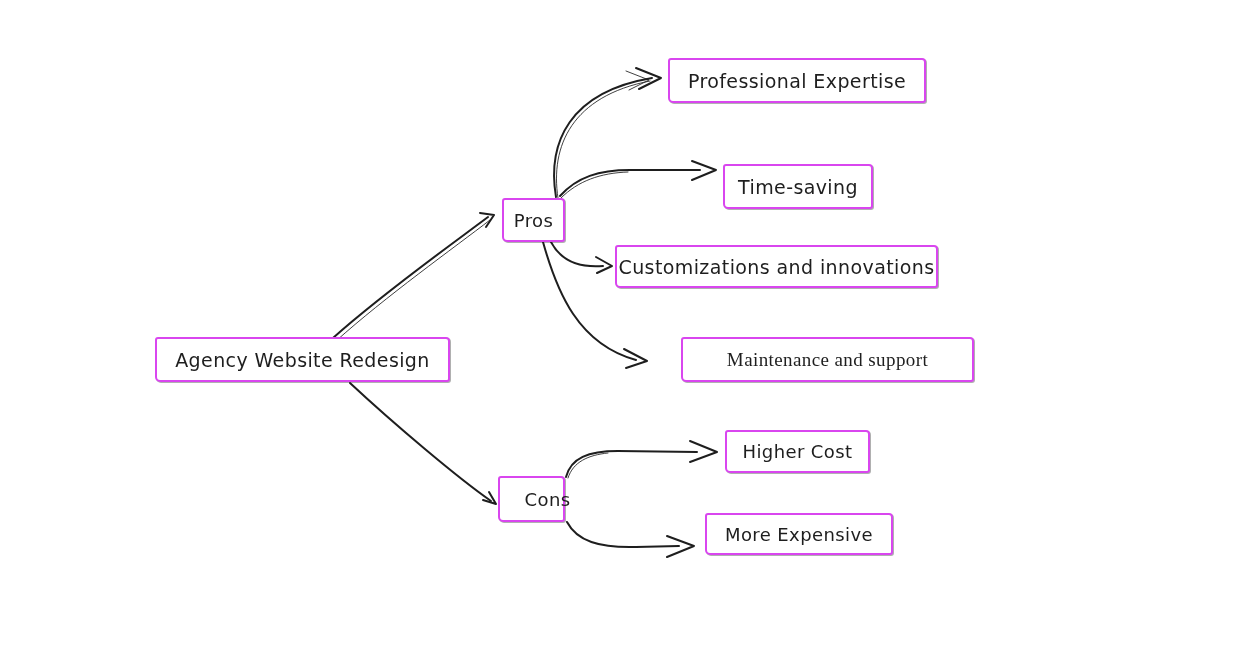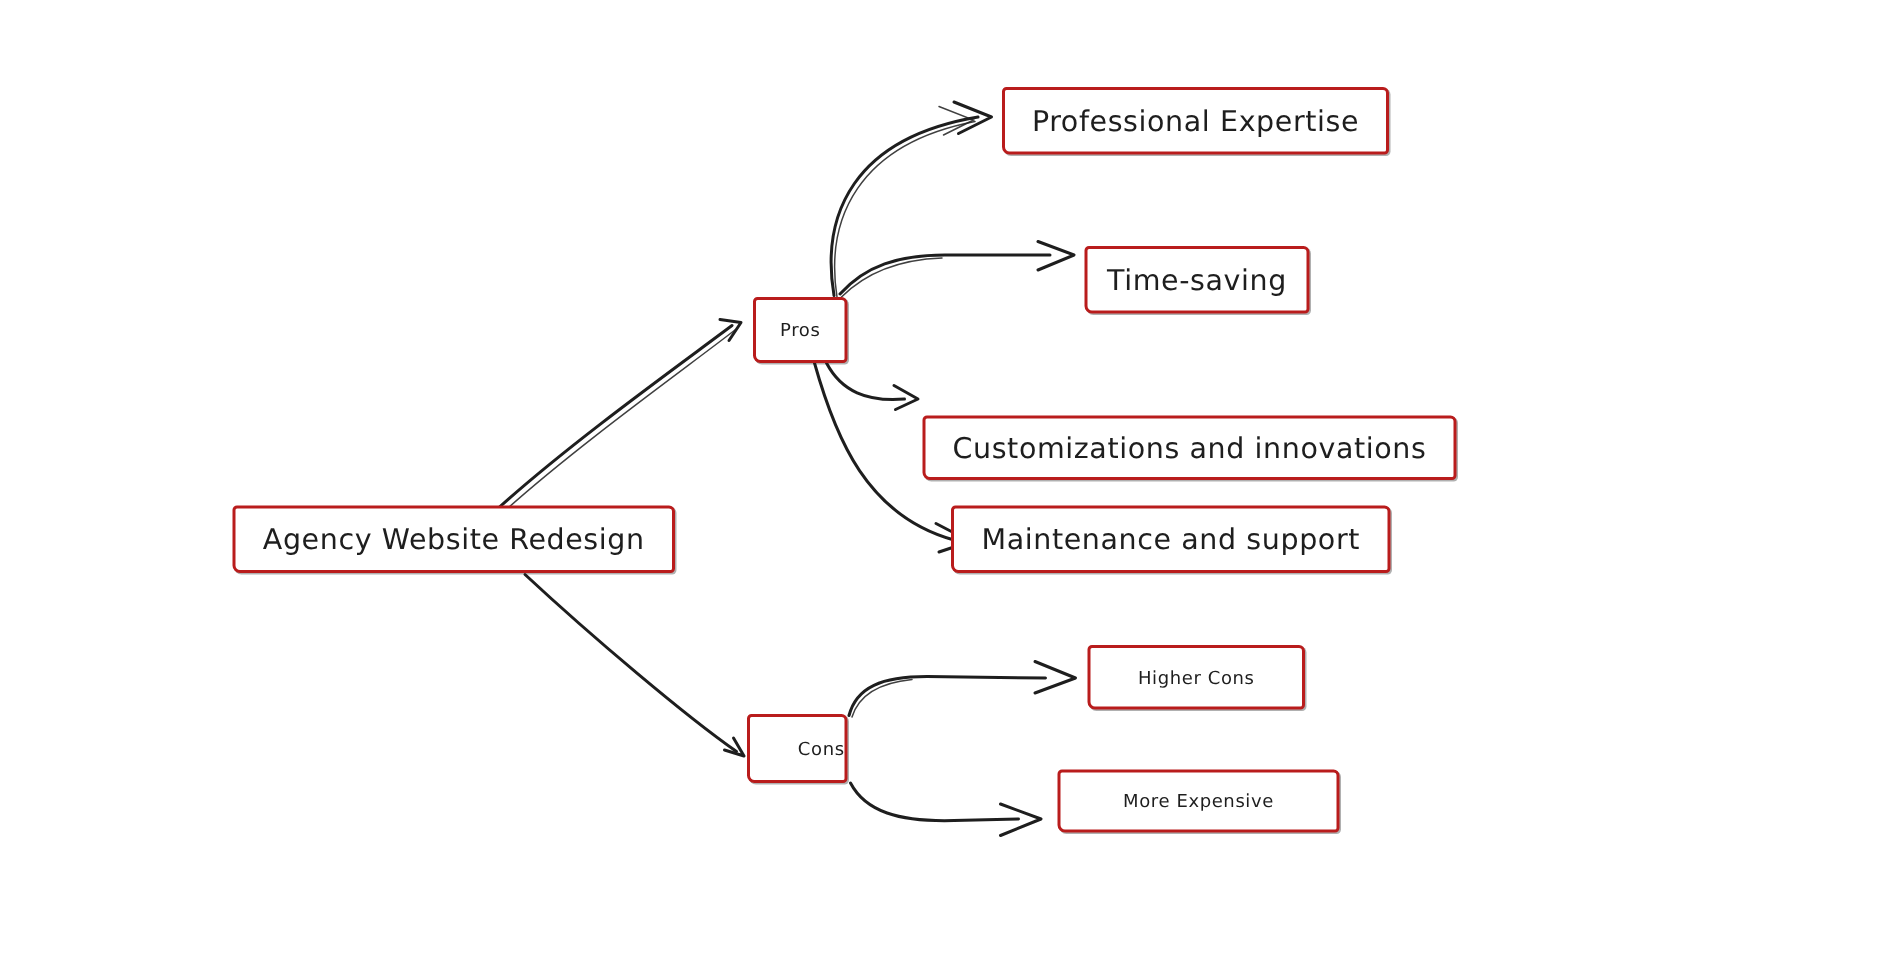--- a/index.html
+++ b/index.html
@@ -21,47 +21,47 @@
     left: 0;
     top: 0;
     width: 1258px;
     height: 645px;
     z-index: 1;
   }
   .node {
     position: absolute;
     z-index: 2;
     background: #ffffff;
-    border: 2px solid #b91c1c;
+    border: 2px solid #d946ef;
     border-radius: 3px 4px 3px 5px;
     box-shadow: 1px 1px 0 rgba(30,30,30,0.35);
     display: flex;
     align-items: center;
     justify-content: center;
     box-sizing: border-box;
     cursor: default;
     text-align: right;
   }
   .node-label {
     font-size: 19px;
     letter-spacing: 0.4px;
     white-space: nowrap;
     color: #1e1e1e;
   }
   .node-small .node-label {
-    font-size: 12px;
+    font-size: 18px;
   }
   
   #node-root            { left: 155px; top: 337px; width: 295px; height: 45px; }
   #node-pros            { left: 502px; top: 198px; width: 63px;  height: 44px; }
   #node-cons            { left: 498px; top: 476px; width: 67px;  height: 46px; padding-left: 32px; }
   #node-prof-expertise  { left: 668px; top: 58px;  width: 258px; height: 45px; }
   #node-time-saving     { left: 723px; top: 152px; width: 150px; height: 45px; margin-top: 12px; }
-  #node-customizations  { left: 615px; top: 245px; width: 356px; height: 43px; margin-top: 32px; }
-  #node-maintenance     { left: 634px; top: 337px; width: 293px; height: 45px; }
+  #node-customizations  { left: 615px; top: 245px; width: 323px; height: 43px; }
+  #node-maintenance     { left: 681px; top: 337px; width: 293px; height: 45px; font-family: Liberation Serif, serif; }
   #node-higher-cost     { left: 725px; top: 430px; width: 145px; height: 43px; }
   #node-more-expensive  { left: 705px; top: 513px; width: 188px; height: 42px; }
 
   .stroke {
     stroke: #1e1e1e;
     stroke-width: 2;
     fill: none;
     stroke-linecap: round;
     stroke-linejoin: round;
   }
@@ -148,20 +148,20 @@
 
   <div class="node" id="node-customizations">
     <span class="node-label">Customizations and innovations</span>
   </div>
 
   <div class="node" id="node-maintenance">
     <span class="node-label">Maintenance and support</span>
   </div>
 
   <div class="node node-small" id="node-higher-cost">
-    <span class="node-label">Higher Cons</span>
+    <span class="node-label">Higher Cost</span>
   </div>
 
   <div class="node node-small" id="node-more-expensive">
     <span class="node-label">More Expensive</span>
   </div>
 
 </div>
 
 </body></html>

